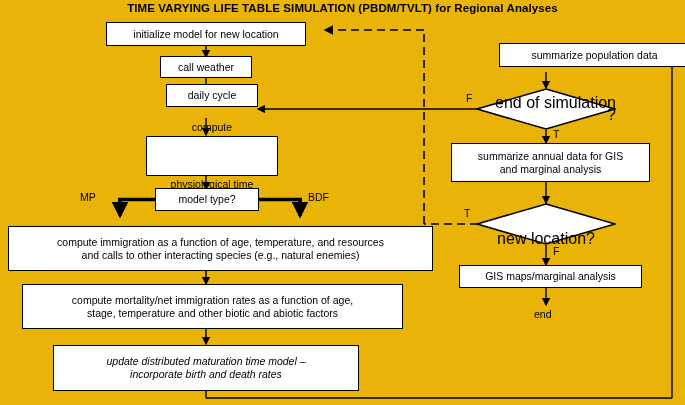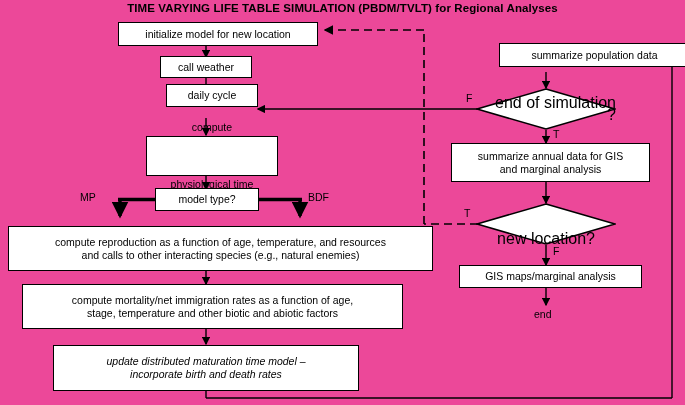--- a/index.html
+++ b/index.html
@@ -9,21 +9,21 @@
   }
   body {
     font-family: "Liberation Sans", sans-serif;
     color: #000000;
   }
   #stage {
     position: relative;
     width: 685px;
     height: 405px;
     overflow: hidden;
-    background: #ec4899;
+    background: #eab308;
   }
   #title {
     position: absolute;
     left: 0;
     top: 0;
     width: 685px;
     text-align: center;
     font-size: 11.5px;
     font-weight: bold;
     letter-spacing: 0.1px;
@@ -146,21 +146,21 @@
       <line x1="546" y1="288" x2="546" y2="305" marker-end="url(#arrow)"></line>
     </g>
 
     <g stroke="#000" stroke-width="1.6" fill="none" stroke-dasharray="8 5">
       <line x1="491" y1="224" x2="424" y2="224"></line>
       <line x1="424" y1="224" x2="424" y2="30"></line>
       <line x1="424" y1="30" x2="325" y2="30" marker-end="url(#arrow)"></line>
     </g>
   </svg>
 
-  <div class="node" style="left:106px; top:22px; width:200px; height:24px;margin-left:12px;">
+  <div class="node" style="left:106px; top:22px; width:200px; height:24px;">
     <span>initialize model for new location</span>
   </div>
 
   <div class="node" style="left:160px; top:56px; width:92px; height:22px;">
     <span>call weather</span>
   </div>
 
   <div class="node" style="left:166px; top:84px; width:92px; height:23px;text-align:right;">
     <span>daily cycle</span>
   </div>
@@ -171,21 +171,21 @@
   </div>
 
   <div class="node" style="left:155px; top:188px; width:104px; height:23px;">
     <span>model type?</span>
   </div>
 
   <div class="lbl" style="left:80px; top:191px; font-weight:normal;">MP</div>
   <div class="lbl" style="left:308px; top:191px;">BDF</div>
 
   <div class="node" style="left:8px; top:226px; width:425px; height:45px; flex-direction:column;">
-    <span>compute reproduction as a function of age, temperature, and  resources</span>
+    <span>compute immigration as a function of age, temperature, and  resources</span>
     <span>and calls to other interacting  species (e.g., natural enemies)</span>
   </div>
 
   <div class="node" style="left:22px; top:284px; width:381px; height:45px; flex-direction:column;">
     <span>compute mortality/net immigration rates as a function of age,</span>
     <span>stage, temperature and other biotic and abiotic factors</span>
   </div>
 
   <div class="node" style="left:53px; top:345px; width:306px; height:46px; flex-direction:column;font-style:italic;">
     <span>update distributed maturation time model –</span>

